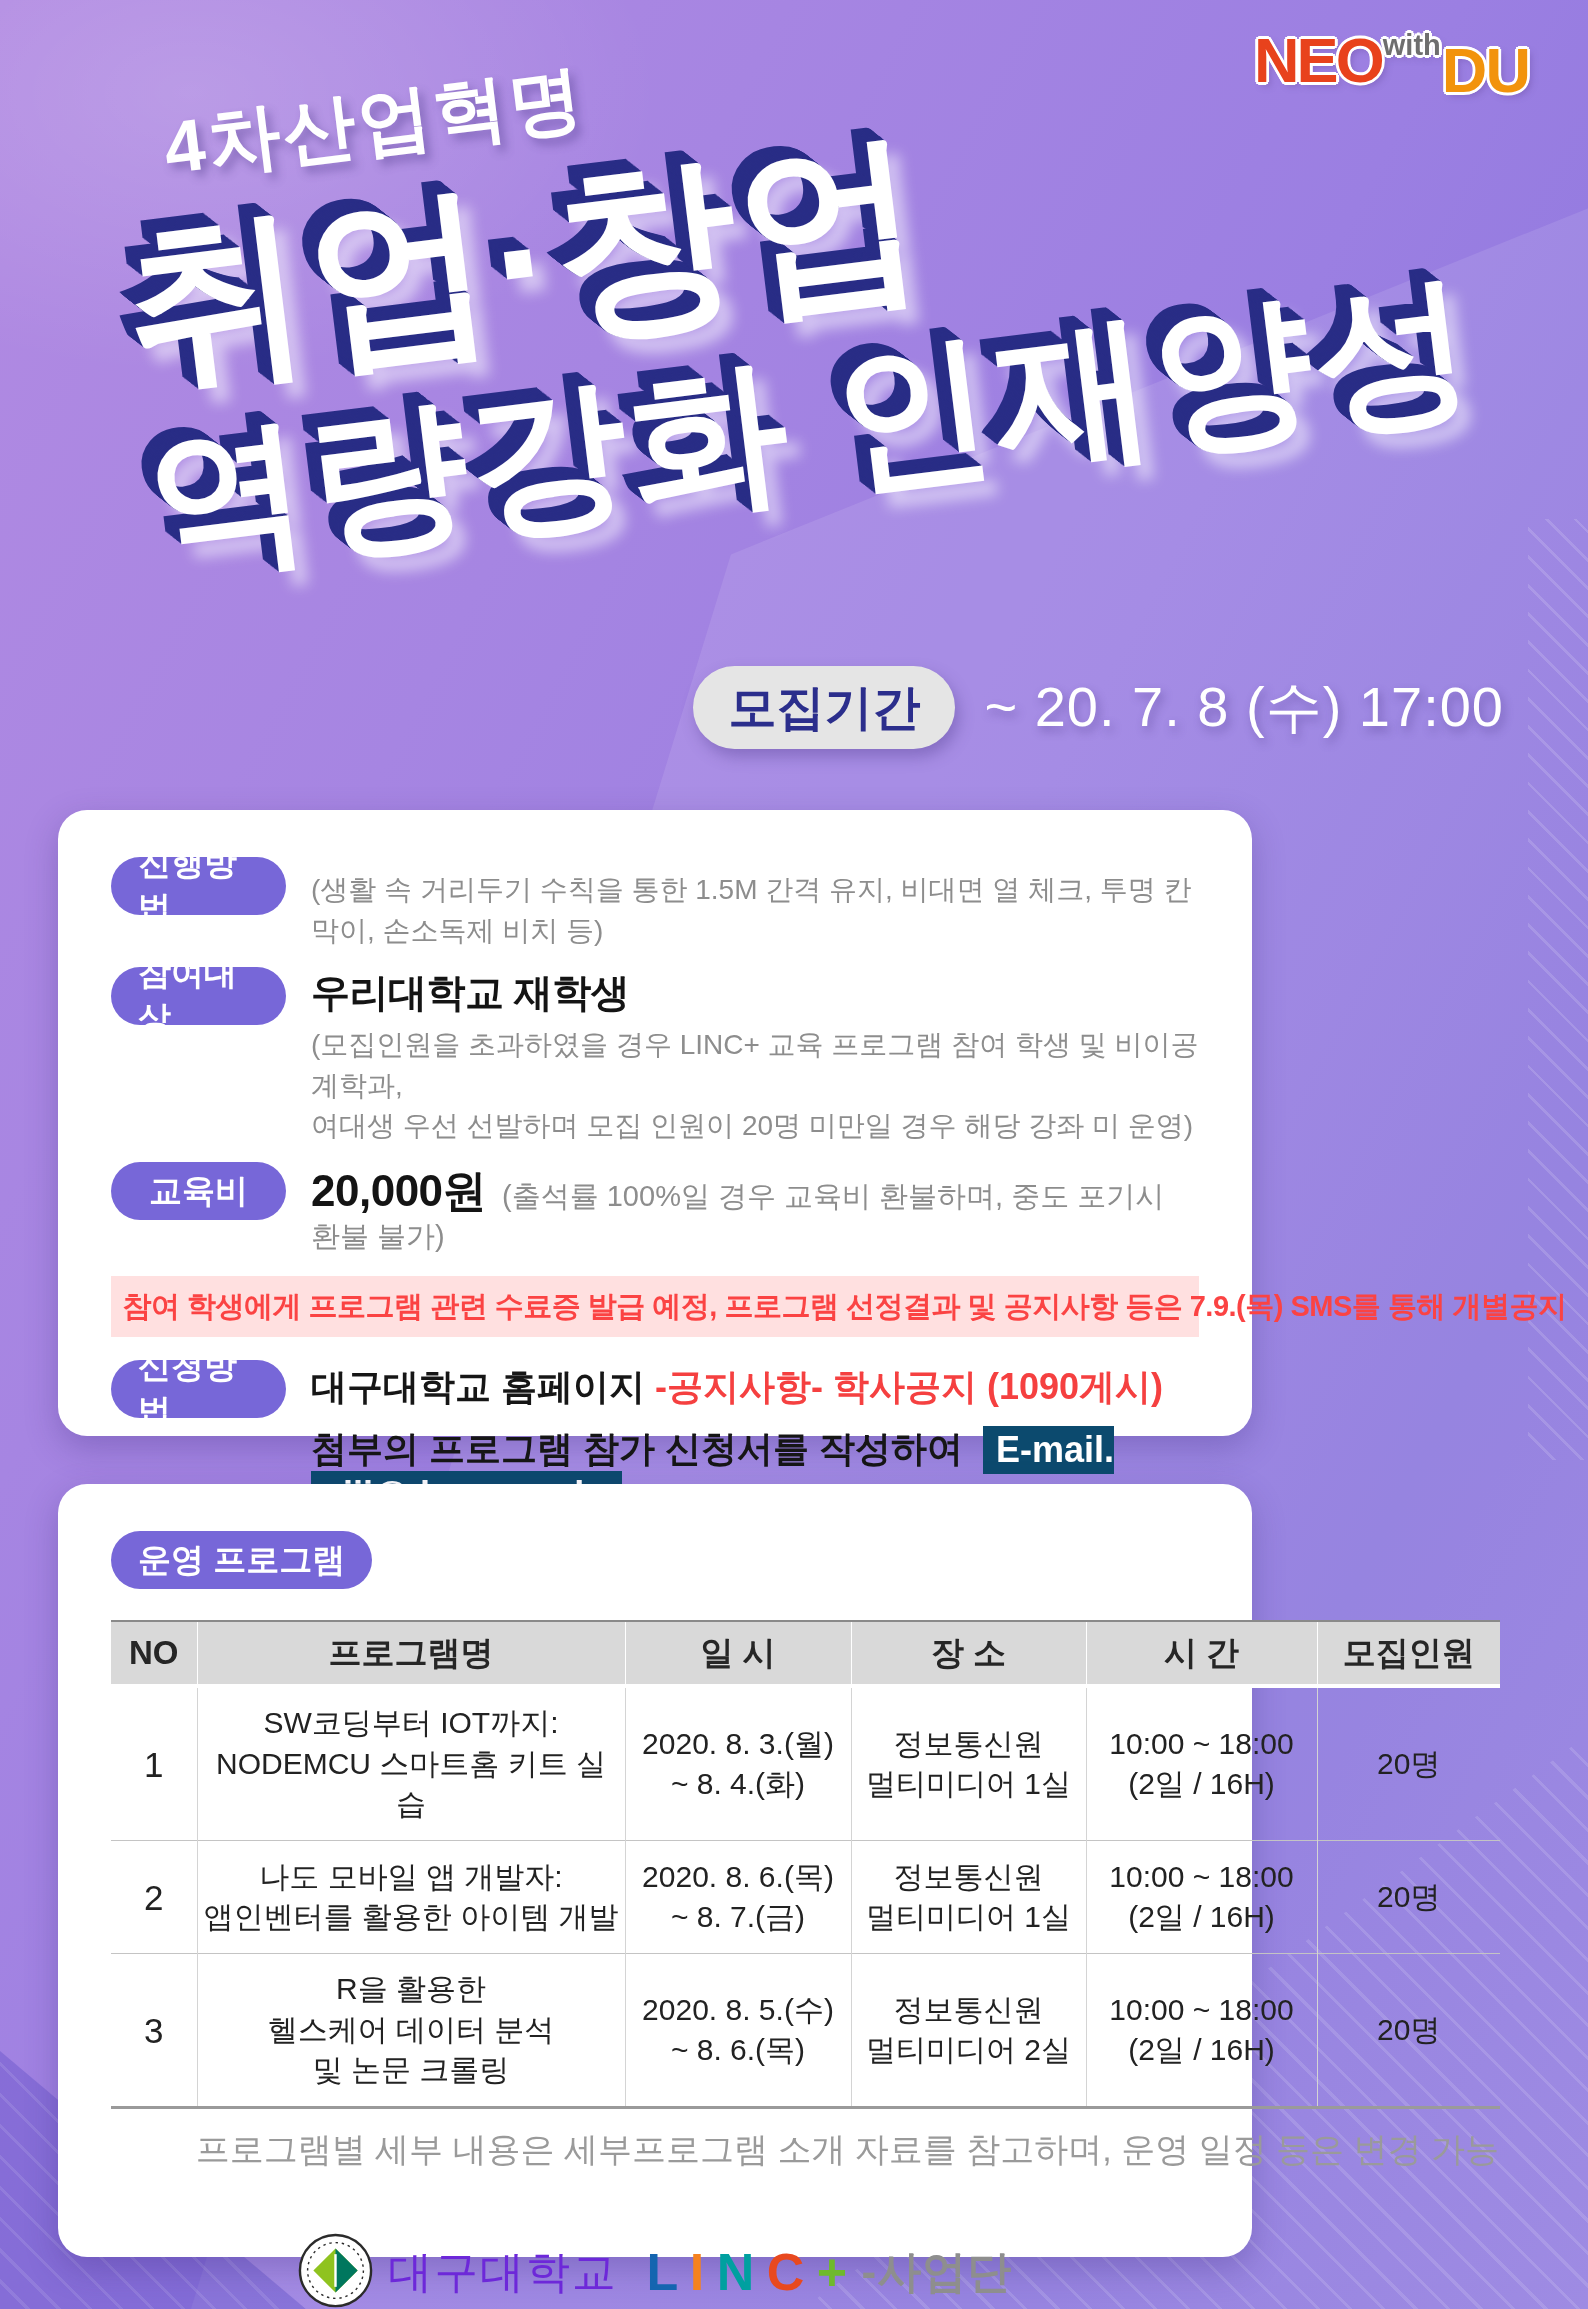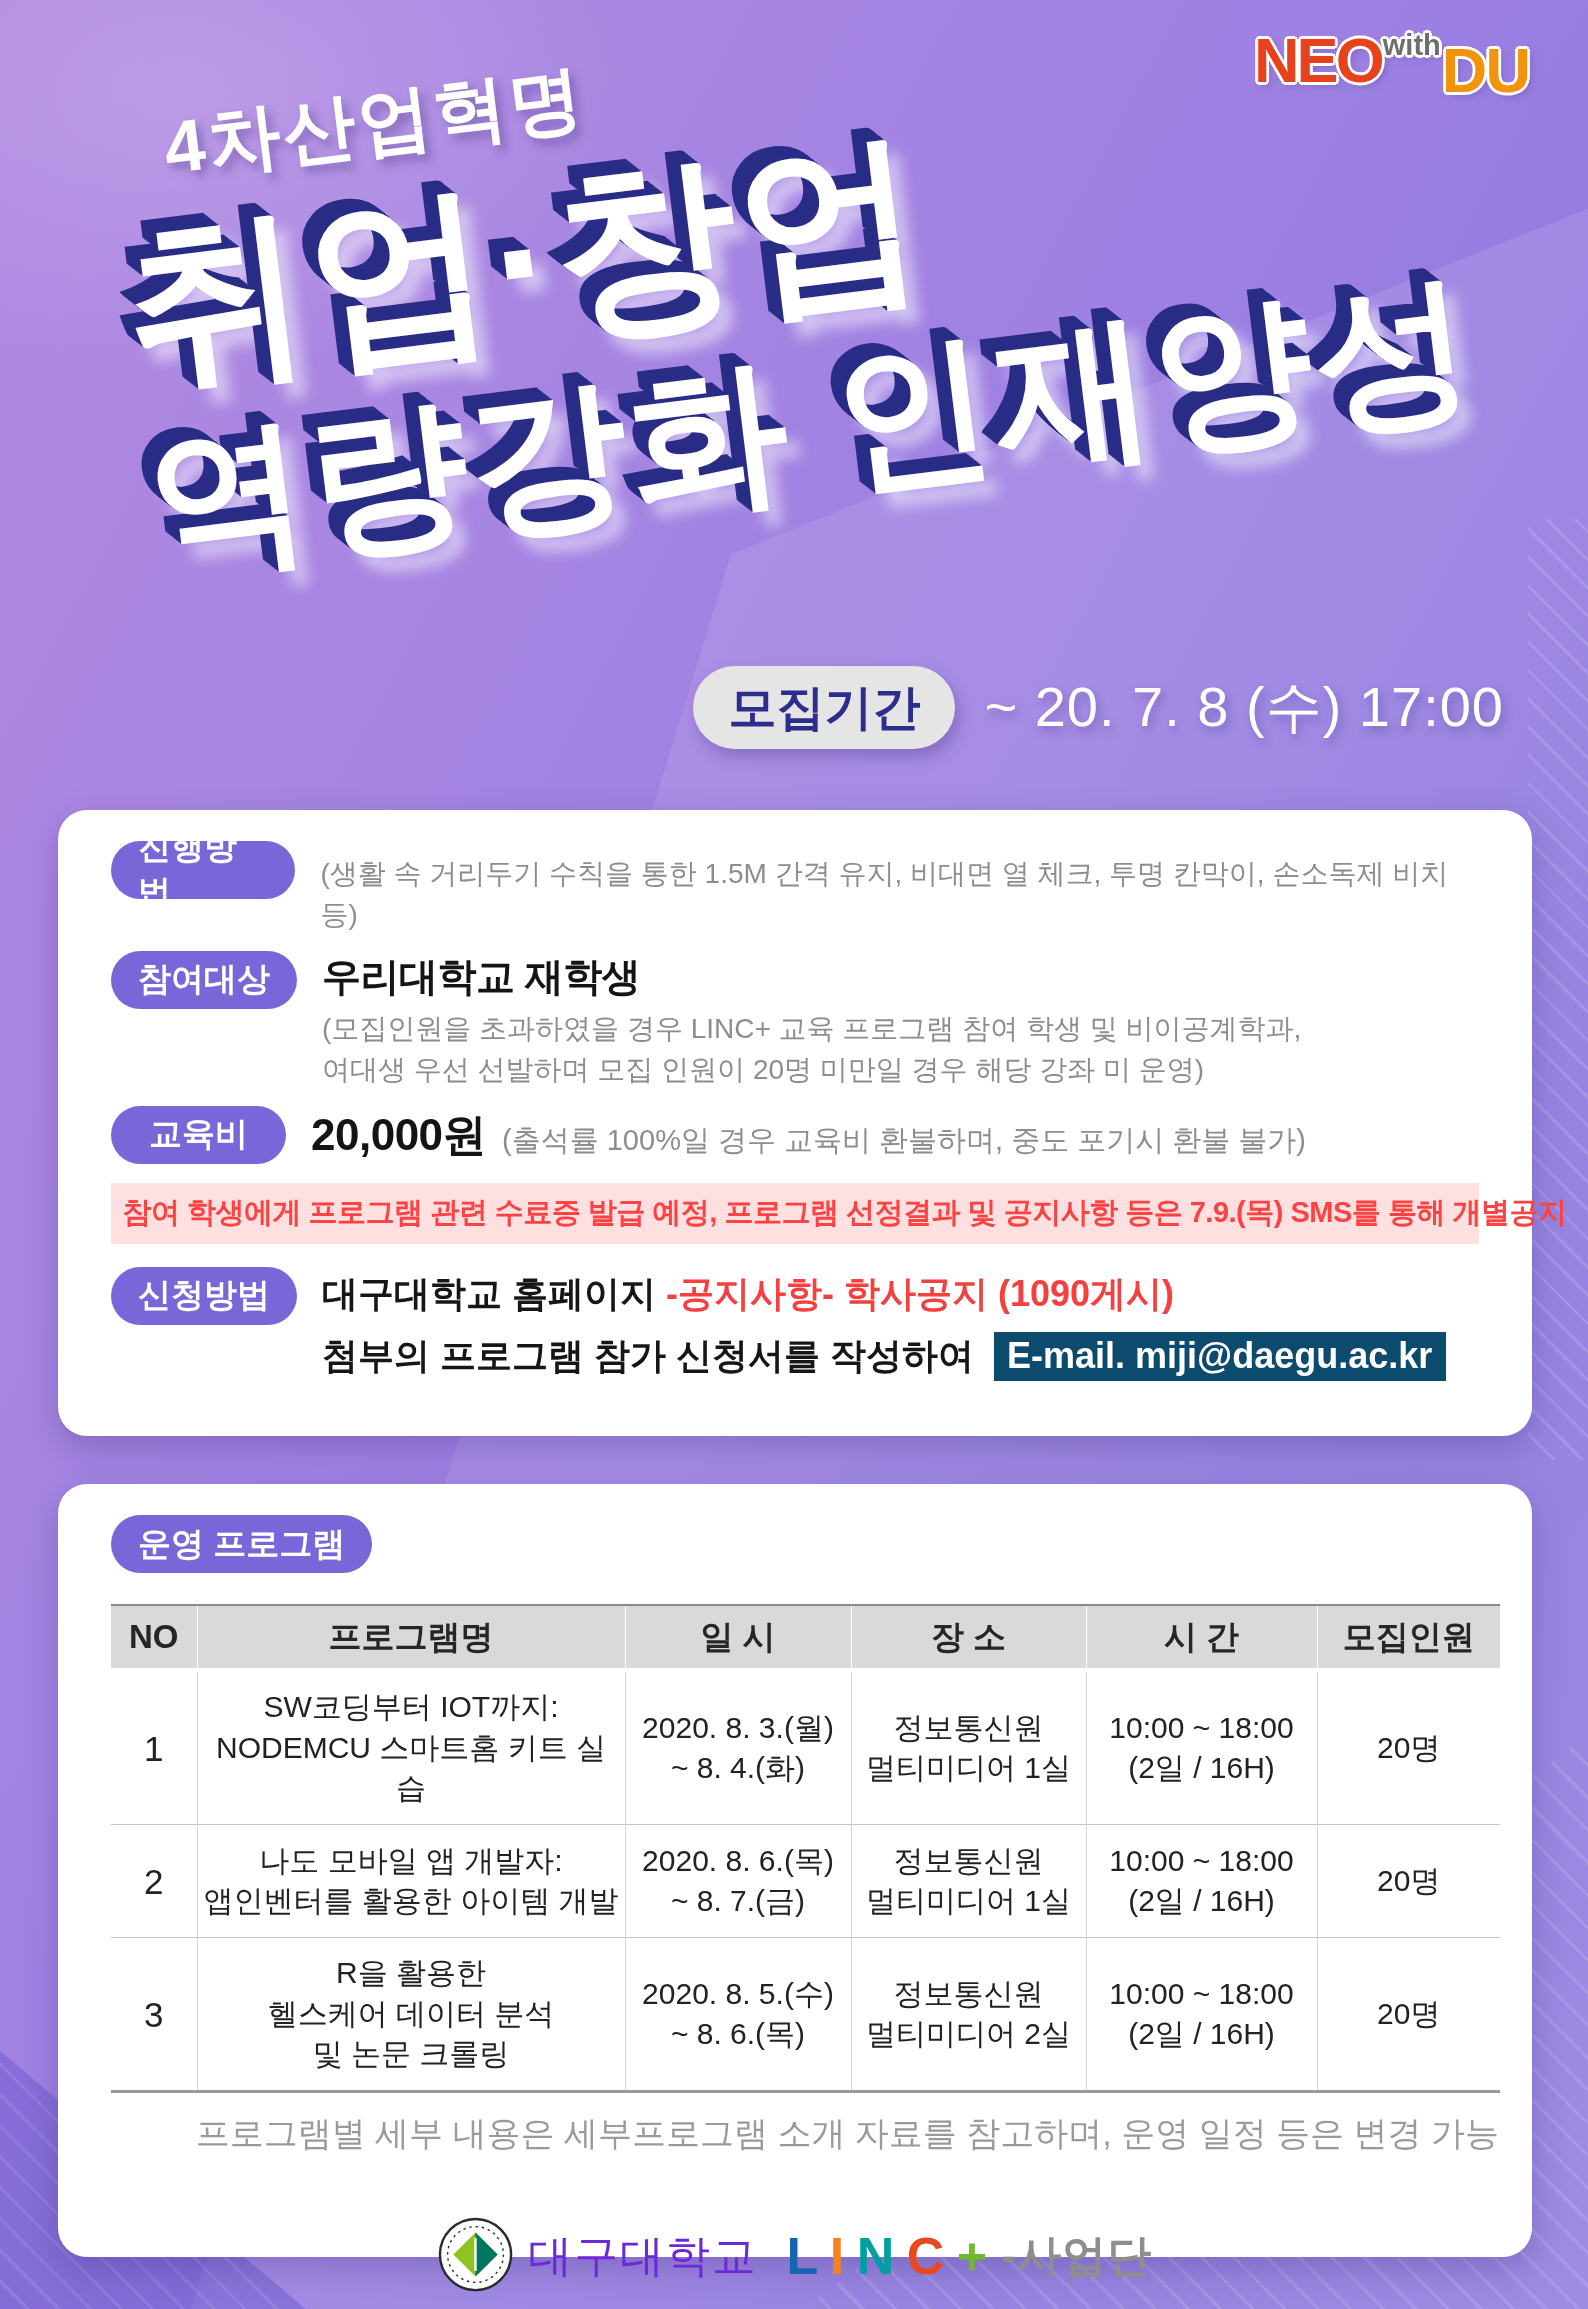--- a/index.html
+++ b/index.html
@@ -44,22 +44,22 @@
   .big.l1{font-size:183px;margin-bottom:27px;}
   .big.l2{font-size:159px;}
 
   
   .recruit{position:absolute;top:666px;right:85px;display:flex;align-items:center;gap:29px;}
   .badge-white{background:#e5e5e5;border-radius:46px;padding:9.6px 35px;color:#2b2e8c;font-size:48px;font-weight:800;
     box-shadow:3.8px 7.7px 15.4px rgba(70,50,130,.35);}
   .period{font-size:56px;font-weight:400;color:#fff;letter-spacing:1px;text-shadow:2.9px 4.8px 9.6px rgba(70,50,130,.4);}
 
   
-  .card{position:absolute;left:58px;width:1474px;background:#fff;border-radius:29px;box-sizing:border-box;
-    padding:31px 53px;box-shadow:0 11.5px 33px rgba(55,35,120,.28);}
+  .card{position:absolute;left:58px;width:1194px;background:#fff;border-radius:29px;box-sizing:border-box;
+    padding:47px 53px;box-shadow:0 11.5px 33px rgba(55,35,120,.28);}
   .card.info{top:810px;height:626px;}
   .card.programs{top:1484px;height:773px;}
 
   .pill{display:inline-flex;justify-content:center;align-items:center;min-width:175px;height:58px;
     background:#7767d8;border-radius:38px;color:#fff;font-size:33px;font-weight:800;padding:0 27px;box-sizing:border-box;}
 
   .info-row{display:flex;gap:25px;align-items:flex-start;margin-bottom:15.4px;}
   .info-content{padding-top:3.8px;}
   .heading{font-size:39px;font-weight:800;color:#141414;letter-spacing:-0.5px;line-height:1.15;}
   .note{font-size:28px;color:#8d8d8d;margin-top:9.6px;line-height:1.45;}

